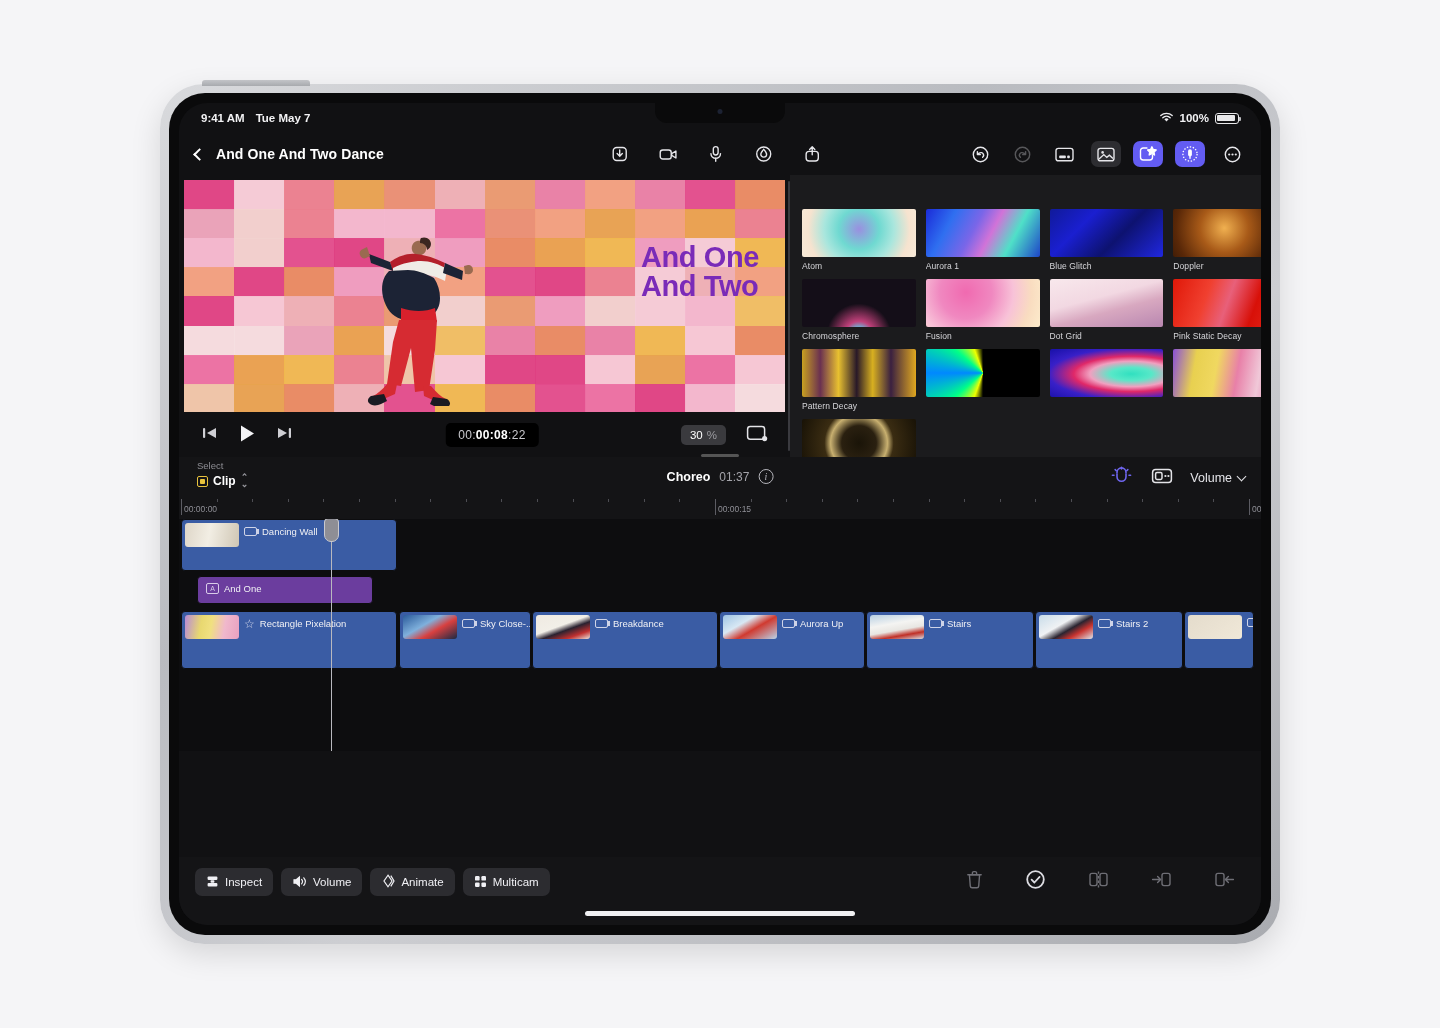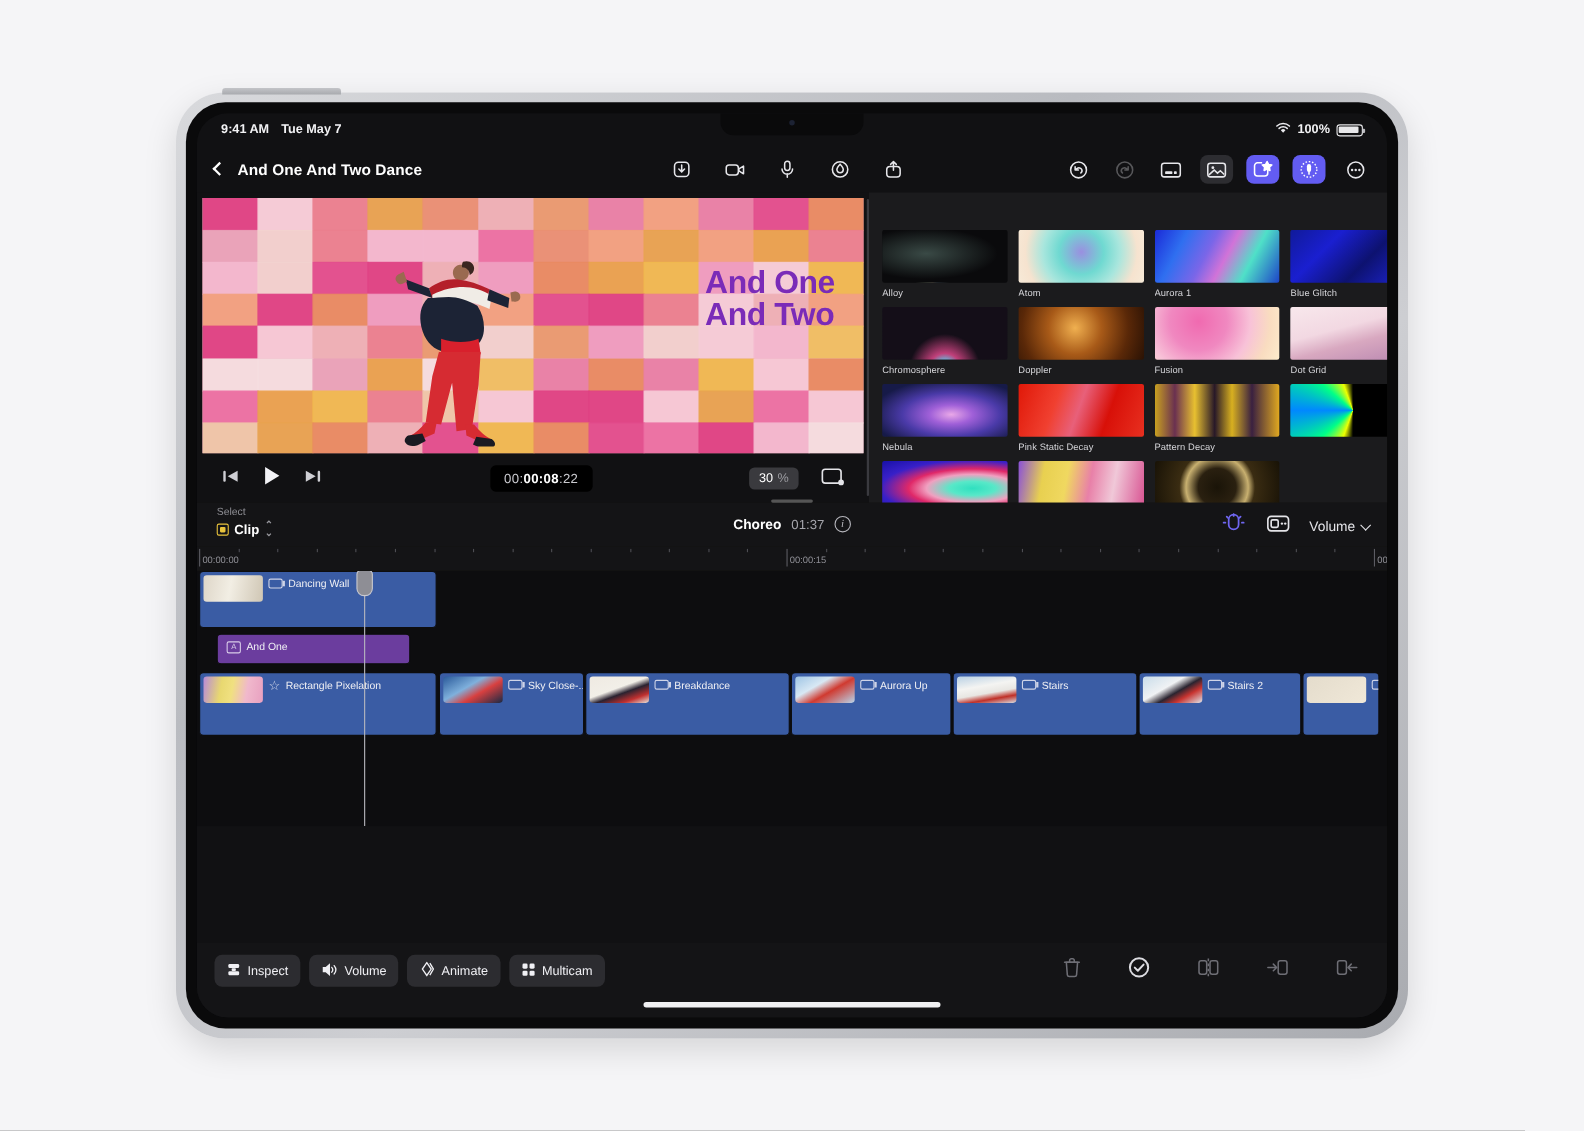--- a/index.html
+++ b/index.html
@@ -122,21 +122,21 @@
   .tickline{ position:absolute; top:2px; width:1px; height:3px; background:#4d4d53;}
   .bigtick{ position:absolute; top:2px; width:1px; height:16px; background:#5c5c63;}
   .tlabel{ position:absolute; top:7px; color:#8f8f96; font-size:8.5px; padding-left:3px; white-space:nowrap;}
 
   
   #tlbody{ position:absolute; left:0; top:416px; width:100%; height:232px; background:#0d0d0f; overflow:hidden;}
   .clip{ position:absolute; border-radius:4px; overflow:hidden; background:#3d5aa0; border:1px solid #0d0d0f;}
   .clip.video{ background:#3a5ca4;}
   .clip.title{ background:#6b3d9e;}
   .clip .cthumb{ position:absolute; left:3px; top:3px; width:54px; height:24px; border-radius:3px; overflow:hidden;}
-  .clip .clabel{ position:absolute; top:6px; color:#f0f0f4; font-size:9.5px; white-space:nowrap; display:flex; align-items:flex-start; gap:5px;}
+  .clip .clabel{ position:absolute; top:6px; color:#f0f0f4; font-size:9.5px; white-space:nowrap; display:flex; align-items:center; gap:5px;}
   .filmicon{ width:13px;height:9px;border:1.3px solid #cfd4e8; border-radius:2px; position:relative; display:inline-block;}
   .filmicon:after{content:"";position:absolute;right:-3px;top:1px;width:2px;height:5px;background:#cfd4e8;}
   .staricon{ color:#cfd4e8; font-size:12px; line-height:10px;}
   .aicon{ width:13px;height:11px;border:1.3px solid #d8cbe8;border-radius:2px;color:#d8cbe8;font-size:7px;display:flex;align-items:center;justify-content:center;}
   #playhead{ position:absolute; top:0; width:1px; height:100%; background:#b9b9bf; }
   #phandle{ position:absolute; width:15px; height:24px; background:#8e8e95; border-radius:4px 4px 7px 7px; top:-1px; left:-7px; border:1px solid #c9c9cf;}
 
   
   #bottom{ position:absolute; left:0; bottom:0; width:100%; height:68px; background:#141416; }
   #bottom .lgrp{ position:absolute; left:16px; top:11px; display:flex; gap:8px; }
@@ -422,54 +422,46 @@
                 </svg>
             </div>
           </div>
         </div>
 
         <div class="vsplit"></div>
 
         <div id="browser">
           <div id="grid">
               <div class="cell">
-                <div class="thumb" style="background: radial-gradient(at 35% 45%, rgb(58, 74, 70) 0%, rgb(10, 10, 12) 62%), linear-gradient(118deg, rgb(0, 0, 0) 40%, rgb(184, 201, 160) 48%, rgb(232, 217, 176) 51%, rgb(94, 123, 140) 54%, rgb(0, 0, 0) 62%);"></div>
-                <div class="cap">Alloy</div>
-              </div>
-              <div class="cell">
                 <div class="thumb" style="background: radial-gradient(circle at 50% 42%, rgb(154, 143, 224) 0%, rgb(111, 217, 209) 32%, rgb(169, 230, 221) 55%, rgb(246, 227, 207) 80%, rgb(247, 234, 216) 100%);"></div>
                 <div class="cap">Atom</div>
               </div>
               <div class="cell">
                 <div class="thumb" style="background: linear-gradient(118deg, rgb(27, 43, 216) 0%, rgb(47, 111, 240) 22%, rgb(122, 102, 232) 42%, rgb(209, 115, 216) 56%, rgb(79, 224, 200) 74%, rgb(29, 68, 200) 100%);"></div>
                 <div class="cap">Aurora 1</div>
               </div>
               <div class="cell">
                 <div class="thumb" style="background: linear-gradient(135deg, rgb(16, 26, 154) 0%, rgb(26, 31, 208) 30%, rgb(13, 18, 112) 60%, rgb(32, 39, 224) 100%);"></div>
                 <div class="cap">Blue Glitch</div>
               </div>
               <div class="cell">
+                <div class="thumb" style="background: radial-gradient(circle at 45% 40%, rgb(240, 176, 80) 0%, rgb(168, 90, 24) 35%, rgb(90, 40, 8) 70%, rgb(42, 18, 4) 100%);"></div>
+                <div class="cap">Doppler</div>
+              </div>
+              <div class="cell">
                 <div class="thumb" style="background: radial-gradient(at 50% 118%, rgb(240, 232, 192) 0%, rgb(106, 180, 216) 10%, rgb(192, 64, 122) 18%, rgb(20, 14, 24) 40%), radial-gradient(circle at 50% 30%, rgb(216, 208, 240) 0%, rgb(18, 16, 26) 22%);"></div>
                 <div class="cap">Chromosphere</div>
               </div>
               <div class="cell">
-                <div class="thumb" style="background: radial-gradient(circle at 45% 40%, rgb(240, 176, 80) 0%, rgb(168, 90, 24) 35%, rgb(90, 40, 8) 70%, rgb(42, 18, 4) 100%);"></div>
-                <div class="cap">Doppler</div>
-              </div>
-              <div class="cell">
                 <div class="thumb" style="background: radial-gradient(circle at 35% 28%, rgb(240, 106, 176) 0%, rgb(240, 136, 192) 32%, rgb(248, 194, 216) 58%, rgb(249, 220, 192) 80%, rgb(253, 236, 204) 100%);"></div>
                 <div class="cap">Fusion</div>
               </div>
               <div class="cell">
                 <div class="thumb" style="background: linear-gradient(165deg, rgb(248, 232, 236) 0%, rgb(242, 216, 226) 40%, rgb(216, 168, 192) 62%, rgb(184, 134, 176) 100%);"></div>
                 <div class="cap">Dot Grid</div>
-              </div>
-              <div class="cell">
-                <div class="thumb" style="background: radial-gradient(at 55% 58%, rgb(233, 168, 232) 0%, rgb(160, 96, 216) 22%, rgb(74, 58, 168) 50%, rgb(22, 26, 72) 82%);"></div>
-                <div class="cap">Nebula</div>
               </div>
               <div class="cell">
                 <div class="thumb" style="background: linear-gradient(110deg, rgb(224, 24, 8) 0%, rgb(240, 64, 48) 30%, rgb(232, 96, 122) 48%, rgb(216, 16, 8) 70%, rgb(232, 48, 32) 100%);"></div>
                 <div class="cap">Pink Static Decay</div>
               </div>
               <div class="cell">
                 <div class="thumb" style="background: linear-gradient(90deg, rgb(200, 160, 32) 0%, rgb(106, 48, 80) 16%, rgb(232, 192, 48) 32%, rgb(40, 24, 40) 48%, rgb(216, 176, 32) 62%, rgb(58, 32, 64) 78%, rgb(224, 168, 32) 100%);"></div>
                 <div class="cap">Pattern Decay</div>
               </div>
               <div class="cell">

